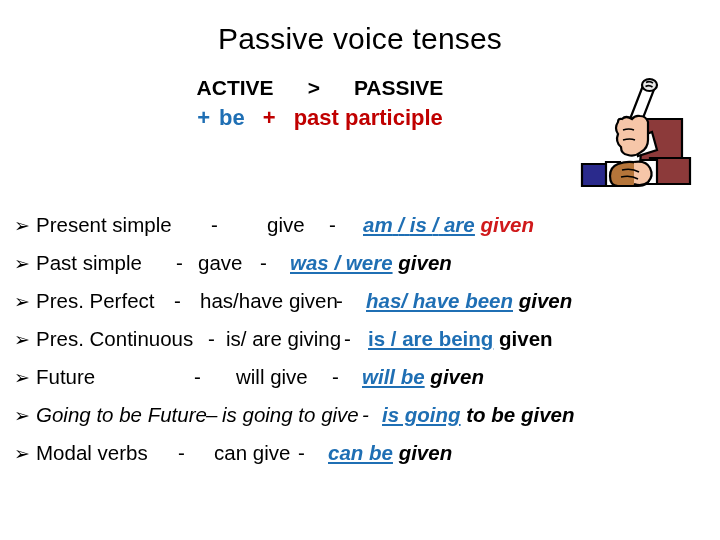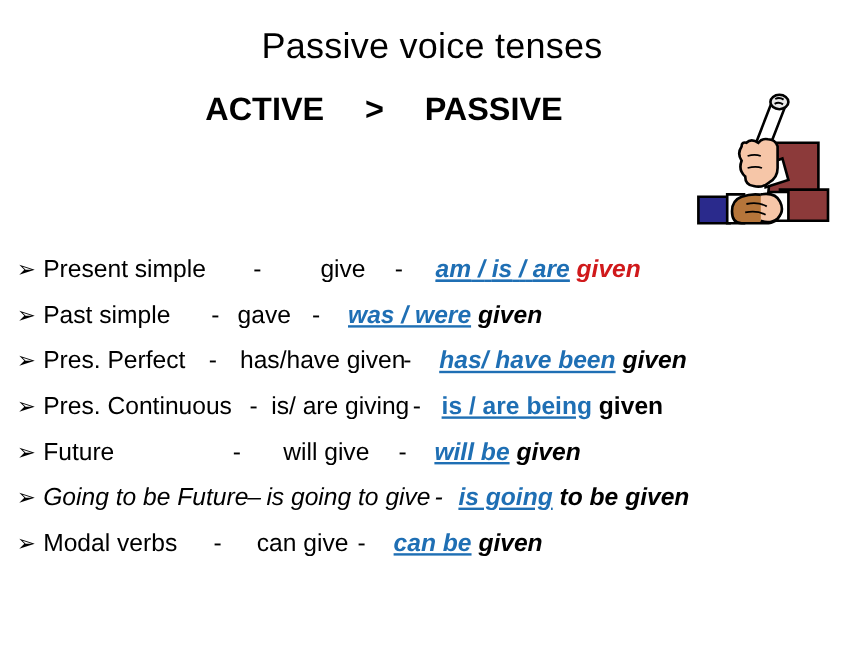--- a/index.html
+++ b/index.html
@@ -42,21 +42,21 @@
 
   
   .header-block {
     position: absolute;
     top: 75px;
     left: 0;
     width: 640px;
     text-align: center;
   }
   .header-line1 {
-    font-size: 27px;
+    font-size: 21px;
     font-weight: bold;
     color: #000000;
     white-space: nowrap;
     line-height: 1.25;
   }
   .header-line1 .gap-a { display: inline-block; width: 34px; }
   .header-line1 .gap-b { display: inline-block; width: 34px; }
 
   .header-line2 {
     font-size: 22px;
@@ -118,20 +118,23 @@
 <body>
 
 <div class="slide">
 
   <div class="title">Passive voice tenses</div>
 
   <div class="header-block">
     <div class="header-line1">
       <span>ACTIVE</span><span class="gap-a"></span><span>&gt;</span><span class="gap-b"></span><span>PASSIVE</span>
     </div>
+    <div class="header-line2">
+      <span class="hl-blue">+</span><span class="sp"></span><span class="hl-blue">be</span><span class="sp"></span><span class="sp"></span><span class="hl-red">+</span><span class="sp"></span><span class="sp"></span><span class="hl-red">past participle</span>
+    </div>
   </div>
 
   <div class="clipart">
     <svg viewBox="0 0 132 118" xmlns="http://www.w3.org/2000/svg">
 
       <g>
         <path d="M47 60 L66 11 L77 15 L58 64 Z" fill="#FFFFFF" stroke="#000000" stroke-width="2.2"></path>
         <ellipse cx="71.5" cy="13" rx="7.5" ry="6" fill="#E8E8E8" stroke="#000000" stroke-width="2.2"></ellipse>
         <path d="M68 10.5 q3.5 -2 7 0.5" fill="none" stroke="#000000" stroke-width="1.6"></path>
         <path d="M67.5 14.5 q3.5 -2 7 0.5" fill="none" stroke="#000000" stroke-width="1.6"></path>

